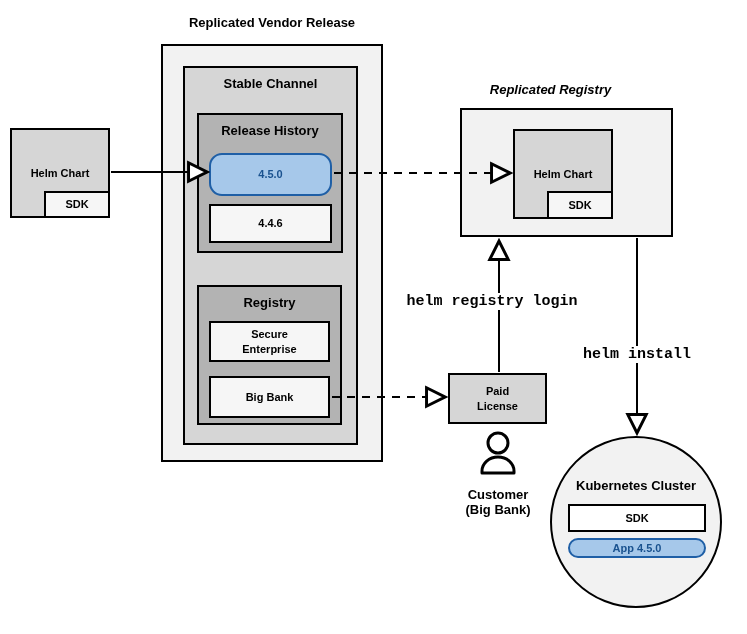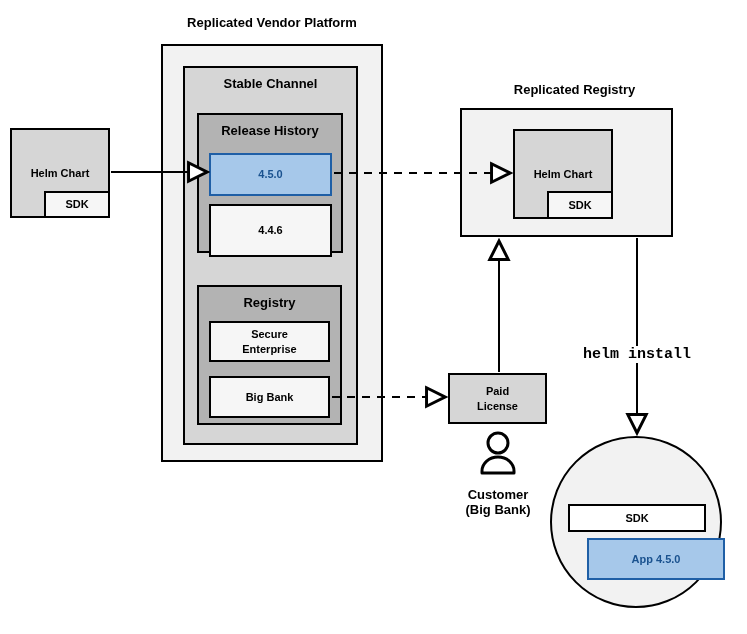--- a/index.html
+++ b/index.html
@@ -6,21 +6,21 @@
   .canvas{
     position:relative;width:747px;height:634px;background:#ffffff;
     font-family:"Liberation Sans",sans-serif;color:#000;overflow:hidden;
   }
   .box{position:absolute;box-sizing:border-box;border:2px solid #000;}
   .fill-outer{background:#f2f2f2;}
   .fill-mid{background:#d6d6d6;}
   .fill-dark{background:#b3b3b3;}
   .fill-light{background:#f6f6f6;}
   .fill-white{background:#ffffff;}
-  .fill-blue{background:#a6c8ea;border-color:#1f5fa6;}
+  .fill-blue{background:#a6c8ea;border-color:#1f5fa6;border-radius:13px;}
   .lbl{
     position:absolute;font-weight:bold;font-size:13px;line-height:15px;
     text-align:center;white-space:pre-line;
   }
   .center-flex{display:flex;align-items:center;justify-content:center;
     font-weight:bold;font-size:11px;line-height:15px;text-align:center;white-space:pre-line;}
   .blue-text{color:#1a528f;}
   .circle{border-radius:50%;}
   .cmd{
     position:absolute;font-family:"Liberation Mono",monospace;font-weight:bold;
@@ -34,70 +34,74 @@
 
 <div class="canvas">
 
   <div class="box fill-mid center-flex" style="left:10px;top:128px;width:100px;height:90px;">
     <span>Helm Chart</span>
   </div>
   <div class="box fill-light center-flex" style="left:44px;top:191px;width:66px;height:27px;">
     <span>SDK</span>
   </div>
 
-  <div class="lbl" style="left:161px;top:15px;width:222px;">Replicated Vendor Platform</div>
+  <div class="lbl" style="left:161px;top:15px;width:222px;">Replicated Vendor Release</div>
   <div class="box fill-outer" style="left:161px;top:44px;width:222px;height:418px;"></div>
 
   <div class="box fill-mid" style="left:183px;top:66px;width:175px;height:379px;"></div>
   <div class="lbl" style="left:183px;top:76px;width:175px;">Stable Channel</div>
 
   <div class="box fill-dark" style="left:197px;top:113px;width:146px;height:140px;"></div>
   <div class="lbl" style="left:197px;top:123px;width:146px;">Release History</div>
   <div class="box fill-blue center-flex blue-text" style="left:209px;top:153px;width:123px;height:43px;">
     <span>4.5.0</span>
   </div>
-  <div class="box fill-light center-flex" style="left:209px;top:204px;width:123px;height:53px;">
+  <div class="box fill-light center-flex" style="left:209px;top:204px;width:123px;height:39px;">
     <span>4.4.6</span>
   </div>
 
   <div class="box fill-dark" style="left:197px;top:285px;width:145px;height:140px;"></div>
   <div class="lbl" style="left:197px;top:295px;width:145px;">Registry</div>
   <div class="box fill-light center-flex" style="left:209px;top:321px;width:121px;height:41px;">
     <span>Secure
 Enterprise</span>
   </div>
   <div class="box fill-light center-flex" style="left:209px;top:376px;width:121px;height:42px;">
     <span>Big Bank</span>
   </div>
 
-  <div class="lbl" style="left:468px;top:82px;width:213px;">Replicated Registry</div>
+  <div class="lbl" style="left:444px;top:82px;width:213px;font-style:italic;">Replicated Registry</div>
   <div class="box fill-outer" style="left:460px;top:108px;width:213px;height:129px;"></div>
   <div class="box fill-mid center-flex" style="left:513px;top:129px;width:100px;height:90px;">
     <span>Helm Chart</span>
   </div>
   <div class="box fill-light center-flex" style="left:547px;top:191px;width:66px;height:28px;">
     <span>SDK</span>
   </div>
 
   <div class="box fill-mid center-flex" style="left:448px;top:373px;width:99px;height:51px;">
     <span>Paid
 License</span>
   </div>
 
   <div class="lbl" style="left:438px;top:487px;width:120px;line-height:15px;text-align:center;">Customer
 (Big Bank)</div>
 
   <div class="box fill-outer circle" style="left:550px;top:436px;width:172px;height:172px;"></div>
+  <div class="lbl" style="left:550px;top:478px;width:172px;">Kubernetes Cluster</div>
   <div class="box fill-white center-flex" style="left:568px;top:504px;width:138px;height:28px;">
     <span>SDK</span>
   </div>
-  <div class="box fill-blue center-flex blue-text" style="left:568px;top:538px;width:138px;height:42px;margin-left:19px;">
+  <div class="box fill-blue center-flex blue-text" style="left:568px;top:538px;width:138px;height:20px;">
     <span>App 4.5.0</span>
   </div>
 
+  <div class="cmd" style="left:392px;top:294px;width:200px;">
+    <span>helm registry login</span>
+  </div>
   <div class="cmd" style="left:537px;top:347px;width:200px;">
     <span>helm install</span>
   </div>
 
   <svg class="overlay" viewBox="0 0 747 634" xmlns="http://www.w3.org/2000/svg">
     <defs>
       <marker id="arrowOpen" viewBox="0 0 13 13" refX="11.5" refY="6.5" markerWidth="12" markerHeight="12" orient="auto">
         <path d="M1.5,1.5 L11.5,6.5 L1.5,11.5 Z" fill="#ffffff" stroke="#000000" stroke-width="1.6"></path>
       </marker>
     </defs>

